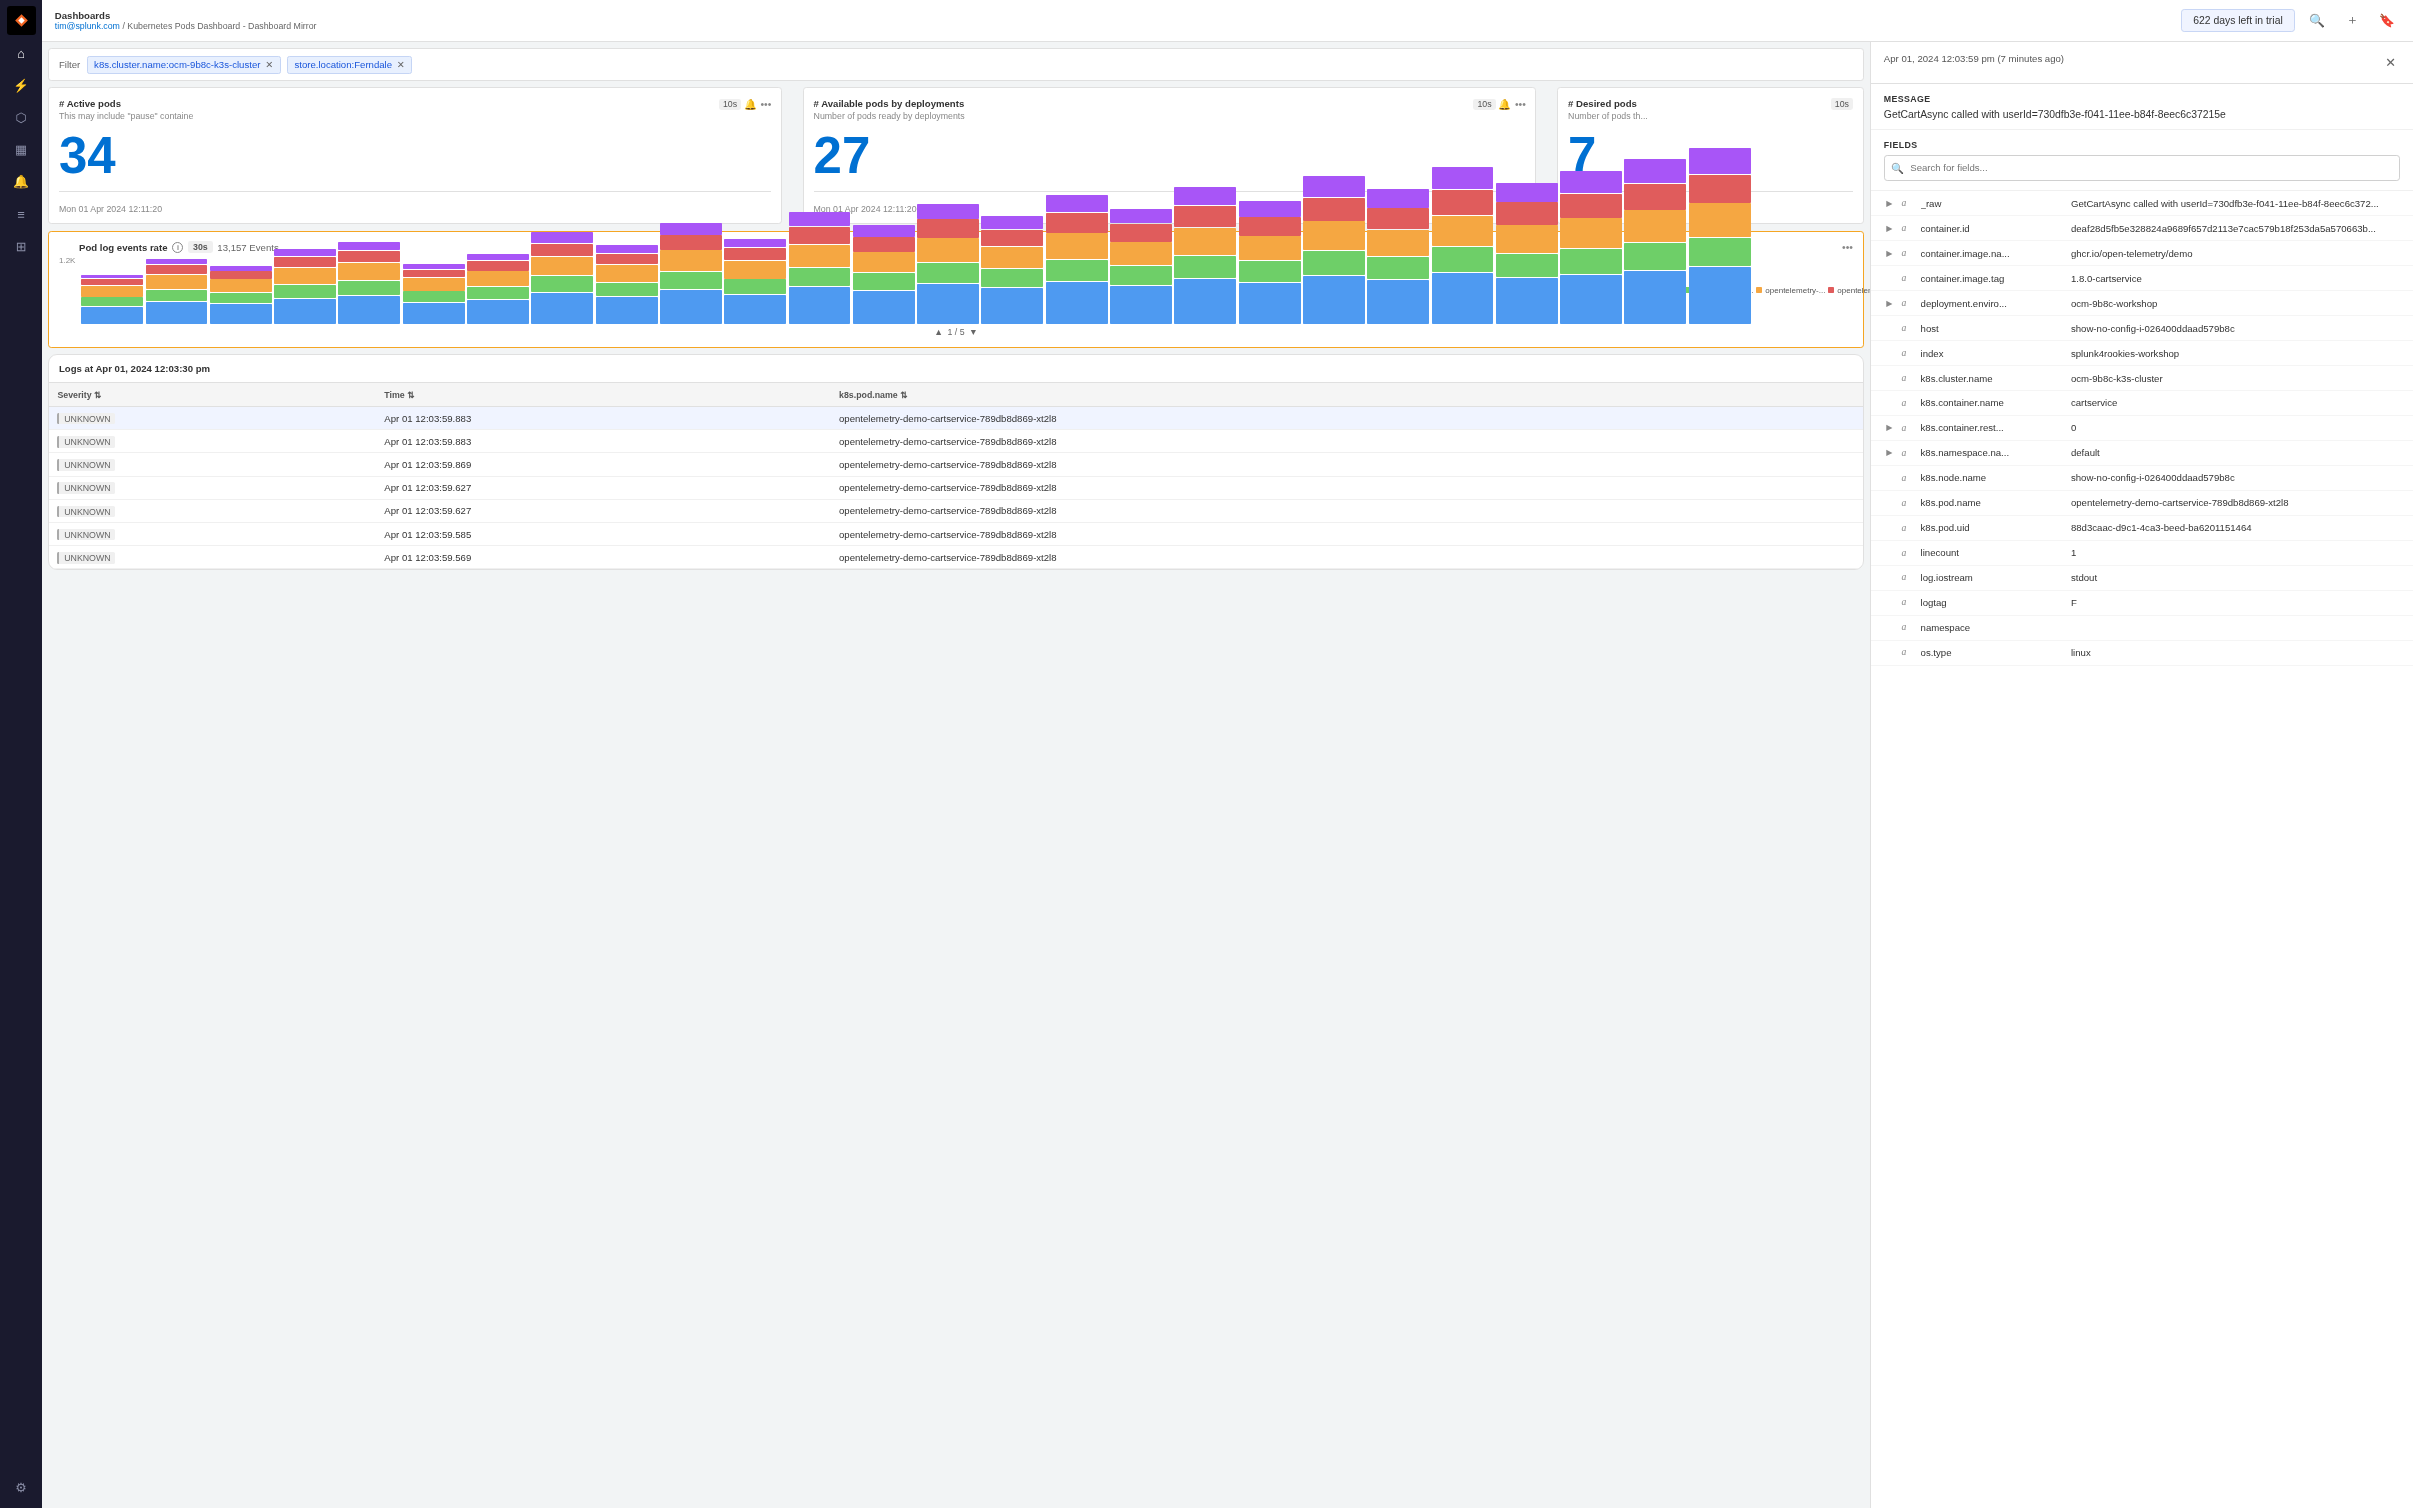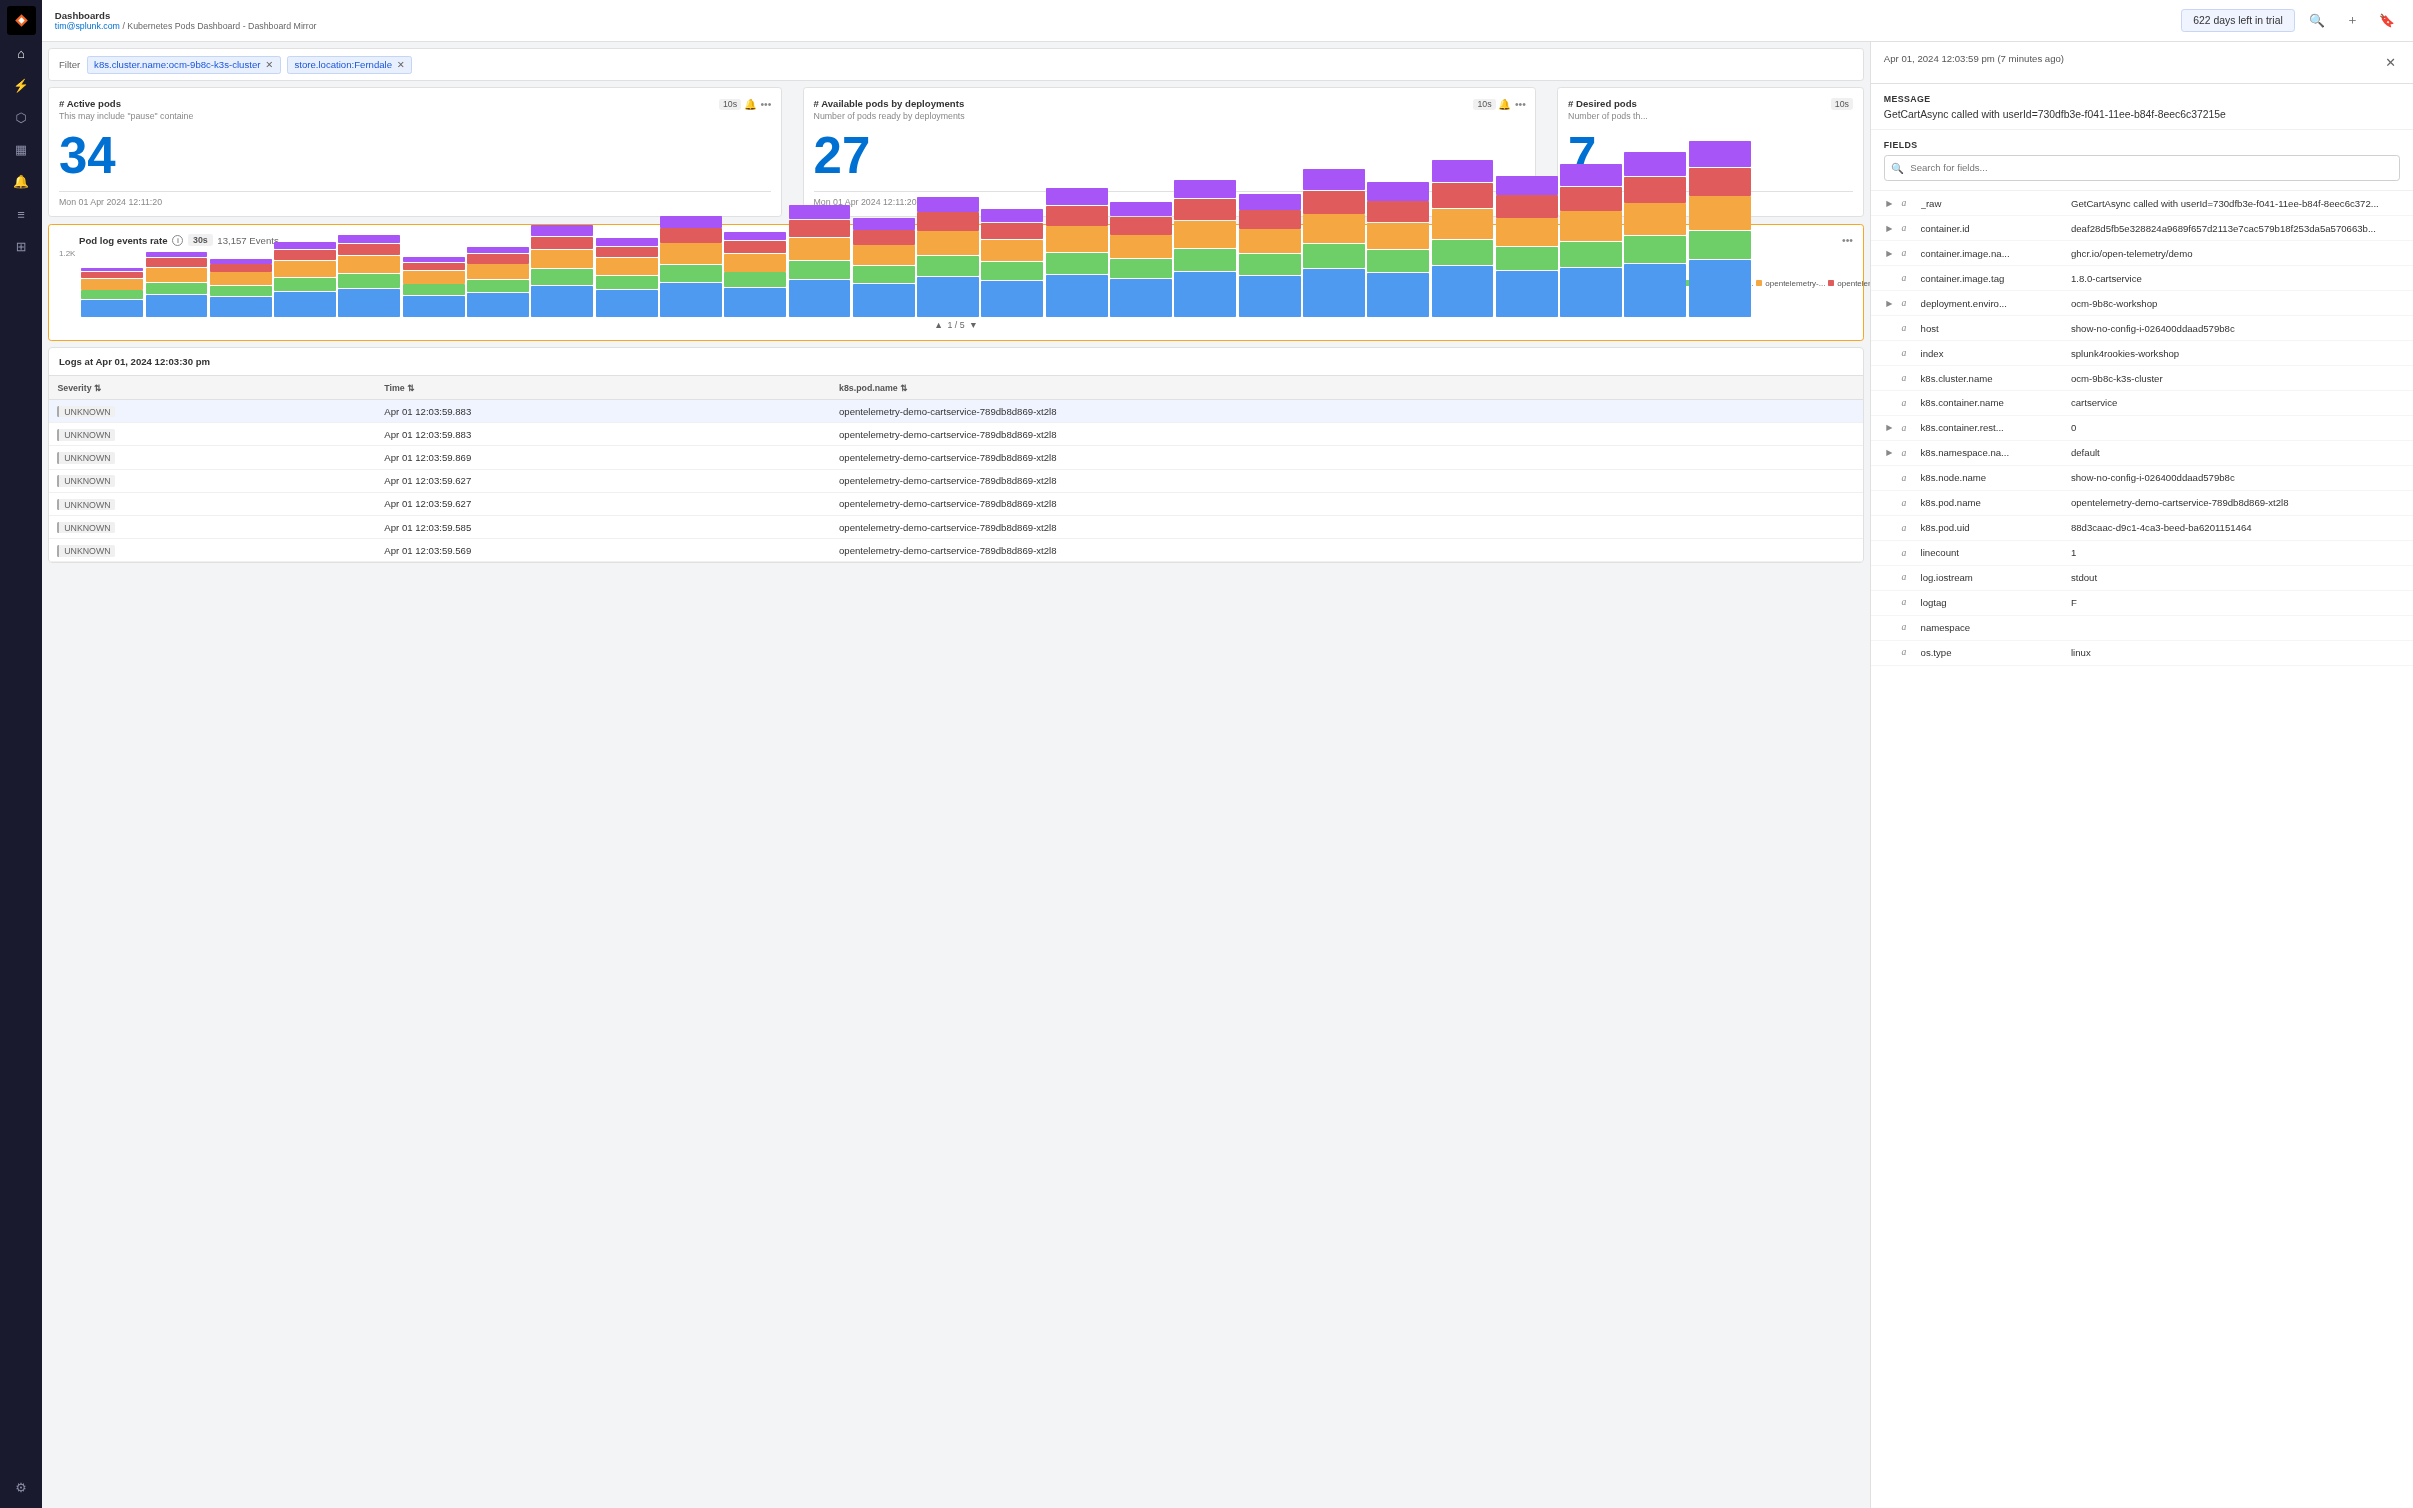--- a/index.html
+++ b/index.html
@@ -36,41 +36,41 @@
 
     
     .metric-cards { display: flex; gap: 21px; margin-bottom: 6.4px; }
     .metric-card { background: #fff; border: 0.8px solid #e0e0e0; border-radius: 3.2px; flex: 1; padding: 9.6px; min-height: 112px; position: relative; overflow: hidden; }
     .metric-card-header { display: flex; align-items: flex-start; justify-content: space-between; }
     .metric-card-title { font-size: 9.6px; font-weight: 600; color: #333; }
     .metric-card-subtitle { font-size: 8.8px; color: #888; margin-top: 1.6px; }
     .metric-card-actions { display: flex; align-items: center; gap: 3.2px; }
     .metric-badge { background: #f0f0f0; border-radius: 2.4px; padding: 0.8px 4px; font-size: 8.8px; color: #555; }
     .metric-value { font-size: 51px; font-weight: 700; color: #0070d2; line-height: 1; margin: 9.6px 0; }
-    .metric-date { font-size: 8.8px; color: #888; border-top: 0.8px solid #e0e0e0; padding-top: 5px; margin-top: auto; }
+    .metric-date { font-size: 8.8px; color: #888; border-top: 0.8px solid #e0e0e0; padding-top: 12px; margin-top: auto; }
     .metric-card-last { flex: 0.4; }
 
     
     .chart-panel { background: #fff; border: 1.6px solid #f5a623; border-radius: 3.2px; padding: 9.6px; margin-bottom: 6.4px; position: relative; }
     .chart-header { display: flex; align-items: center; justify-content: space-between; margin-bottom: 3.2px; }
     .chart-title { font-size: 9.6px; font-weight: 600; color: #333; display: flex; align-items: center; gap: 4.8px; padding-left: 20px; }
     .chart-info-icon { width: 11.2px; height: 11.2px; border: 0.8px solid #888; border-radius: 50%; display: flex; align-items: center; justify-content: center; font-size: 7.2px; color: #888; }
     .chart-badge { background: #f0f0f0; border-radius: 2.4px; padding: 0.8px 4.8px; font-size: 8.8px; color: #555; }
     .chart-subtitle { font-size: 8.8px; color: #888; margin-bottom: 6.4px; }
     .chart-area { display: flex; gap: 6.4px; }
     .chart-graph { flex: 1; height: 72px; position: relative; display: flex; align-items: flex-end; gap: 2.4px; }
     .chart-legend { width: 96px; display: flex; flex-direction: row; gap: 2.4px; justify-content: center; }
     .legend-item { display: flex; align-items: center; gap: 3.2px; font-size: 8px; color: #555; }
     .legend-dot { width: 6.4px; height: 6.4px; border-radius: 0.8px; flex-shrink: 0; }
     .chart-xaxis { display: flex; justify-content: space-between; font-size: 8px; color: #888; margin-top: 3.2px; padding-right: 102px; }
     .chart-yaxis-label { position: absolute; top: 0; left: 0; font-size: 8px; color: #888; }
     .chart-pagination { text-align: center; font-size: 8.8px; color: #666; margin-top: 3.2px; }
 
     
-    .log-panel { background: #fff; border: 0.8px solid #e0e0e0; border-radius: 4px; overflow: hidden; }
+    .log-panel { background: #fff; border: 0.8px solid #e0e0e0; border-radius: 9px; overflow: hidden; }
     .log-header { padding: 8px 9.6px; font-size: 9.6px; font-weight: 600; color: #333; border-bottom: 0.8px solid #e0e0e0; }
     .log-table { width: 100%; border-collapse: collapse; font-size: 9.6px; }
     .log-table th { background: #f5f5f5; padding: 6.4px 8px; text-align: left; font-size: 8.8px; font-weight: 600; color: #555; border-bottom: 0.8px solid #e0e0e0; }
     .log-table td { padding: 5.6px 8px; border-bottom: 0.8px solid #f0f0f0; color: #333; }
     .severity-badge { background: #f0f0f0; border-left: 2.4px solid #aaa; padding: 0.8px 4.8px; border-radius: 1.6px; font-size: 8.8px; color: #666; }
 
     
     .detail-panel { width: 543px; background: #fff; border-left: 0.8px solid #e0e0e0; display: flex; flex-direction: column; overflow: hidden; flex-shrink: 0; }
     .detail-panel-header { padding: 11.2px 12.8px; border-bottom: 0.8px solid #e0e0e0; display: flex; align-items: flex-start; justify-content: space-between; flex-shrink: 0; }
     .detail-timestamp { font-size: 9.6px; color: #555; }

